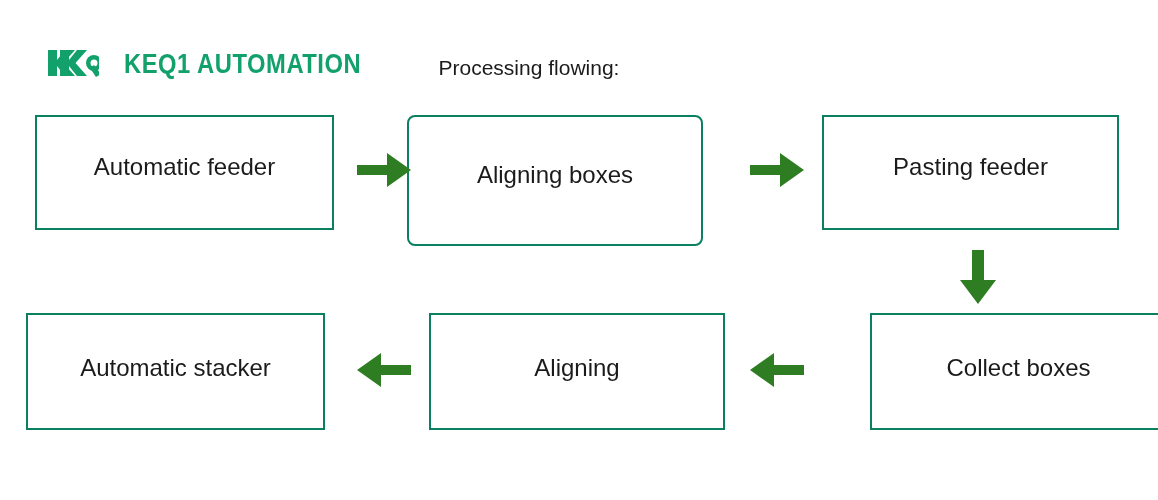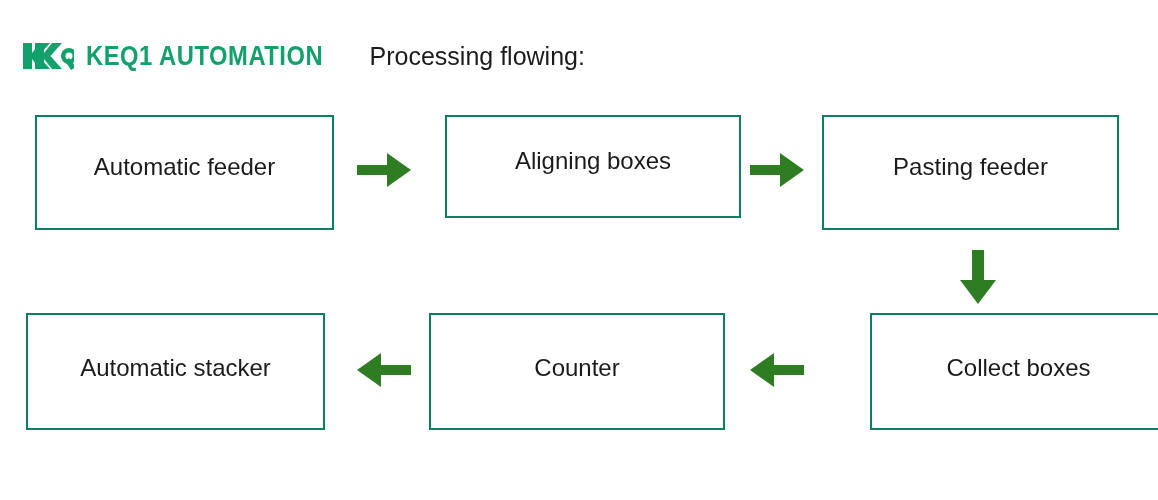--- a/index.html
+++ b/index.html
@@ -17,26 +17,26 @@
 
   .page {
     position: relative;
     width: 1158px;
     height: 500px;
   }
 
   
   .header {
     position: absolute;
-    left: 22px;
+    left: 47px;
     top: 34px;
     height: 44px;
     display: flex;
-    align-items: center;
-    gap: 0px;
+    align-items: flex-end;
+    gap: 13px;
   }
 
   .logo-mark {
     width: 52px;
     height: 30px;
     display: block;
     flex: 0 0 auto;
     margin-right: 12px;
   }
 
@@ -47,25 +47,25 @@
     font-weight: bold;
     letter-spacing: 0.6px;
     line-height: 1;
     white-space: nowrap;
     transform: scaleX(0.88);
     transform-origin: left center;
   }
 
   .header-title {
     color: #1b1b1b;
-    font-size: 25px;
+    font-size: 21px;
     font-weight: 400;
     line-height: 1;
     white-space: nowrap;
-    margin-left: 14px;
+    margin-left: 32px;
   }
 
   
   .flow-box {
     position: absolute;
     box-sizing: border-box;
     background: #ffffff;
     border: 2px solid #0b8060;
     display: flex;
     align-items: center;
@@ -76,21 +76,21 @@
     color: #1b1b1b;
     font-size: 24px;
     font-weight: 400;
     line-height: 1.2;
     text-align: center;
     white-space: nowrap;
   }
 
   
   .box-r1c1 { left: 35px;  top: 115px; width: 299px; height: 115px; }
-  .box-r1c2 { left: 445px; top: 115px; width: 296px; height: 103px; }
+  .box-r1c2 { left: 407px; top: 115px; width: 296px; height: 131px; border-radius: 8px; }
   .box-r1c3 { left: 822px; top: 115px; width: 297px; height: 115px; }
   
   .box-r2c1 { left: 26px;  top: 313px; width: 299px; height: 117px; }
   .box-r2c2 { left: 429px; top: 313px; width: 296px; height: 117px; }
   .box-r2c3 { left: 870px; top: 313px; width: 297px; height: 117px; align-items: center; }
 
   
   .box-r1c1 .box-label,
   .box-r1c2 .box-label,
   .box-r1c3 .box-label { position: relative; top: -5px; }
@@ -149,21 +149,21 @@
 
   <div class="flow-box box-r1c3">
     <span class="box-label">Pasting feeder</span>
   </div>
 
   <div class="flow-box box-r2c1">
     <span class="box-label">Automatic stacker</span>
   </div>
 
   <div class="flow-box box-r2c2">
-    <span class="box-label">Counter</span>
+    <span class="box-label">Aligning</span>
   </div>
 
   <div class="flow-box box-r2c3">
     <span class="box-label">Collect boxes</span>
   </div>
 
   <span class="arrow arrow-h arrow-right-1">
     <svg viewBox="0 0 58 44" xmlns="http://www.w3.org/2000/svg" aria-hidden="true">
       <path d="M2 17 H32 V5 L56 22 L32 39 V27 H2 Z" fill="#2e7d23"></path>
     </svg>

